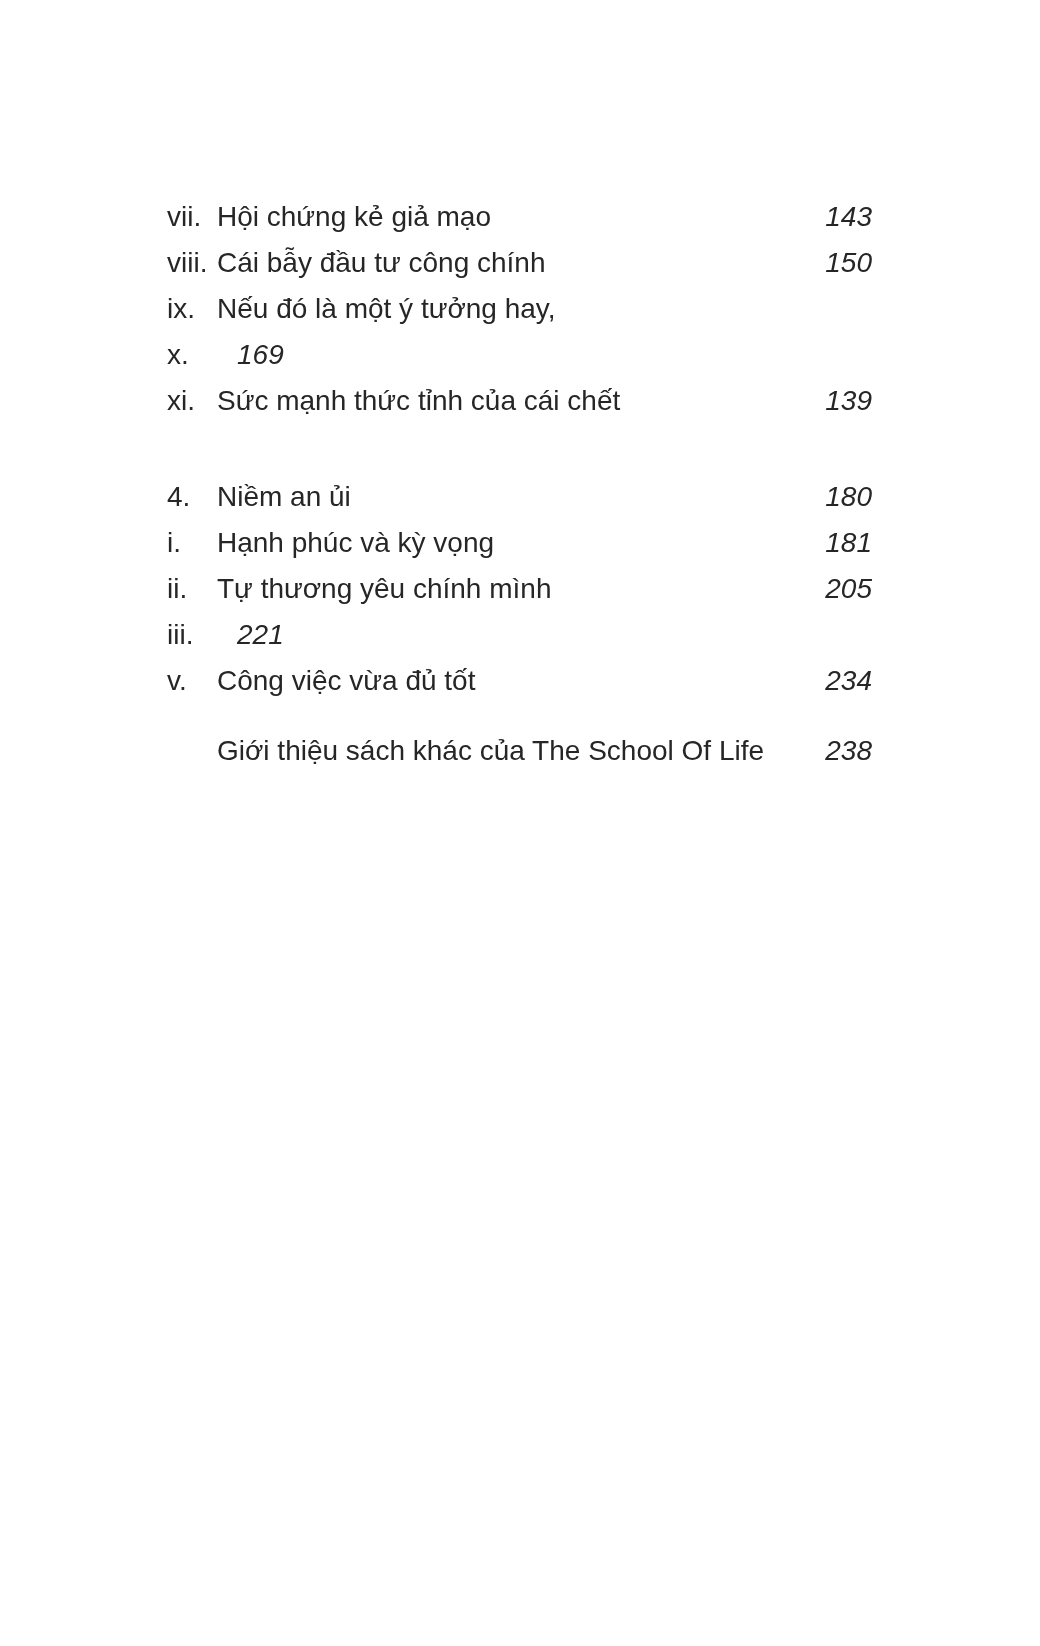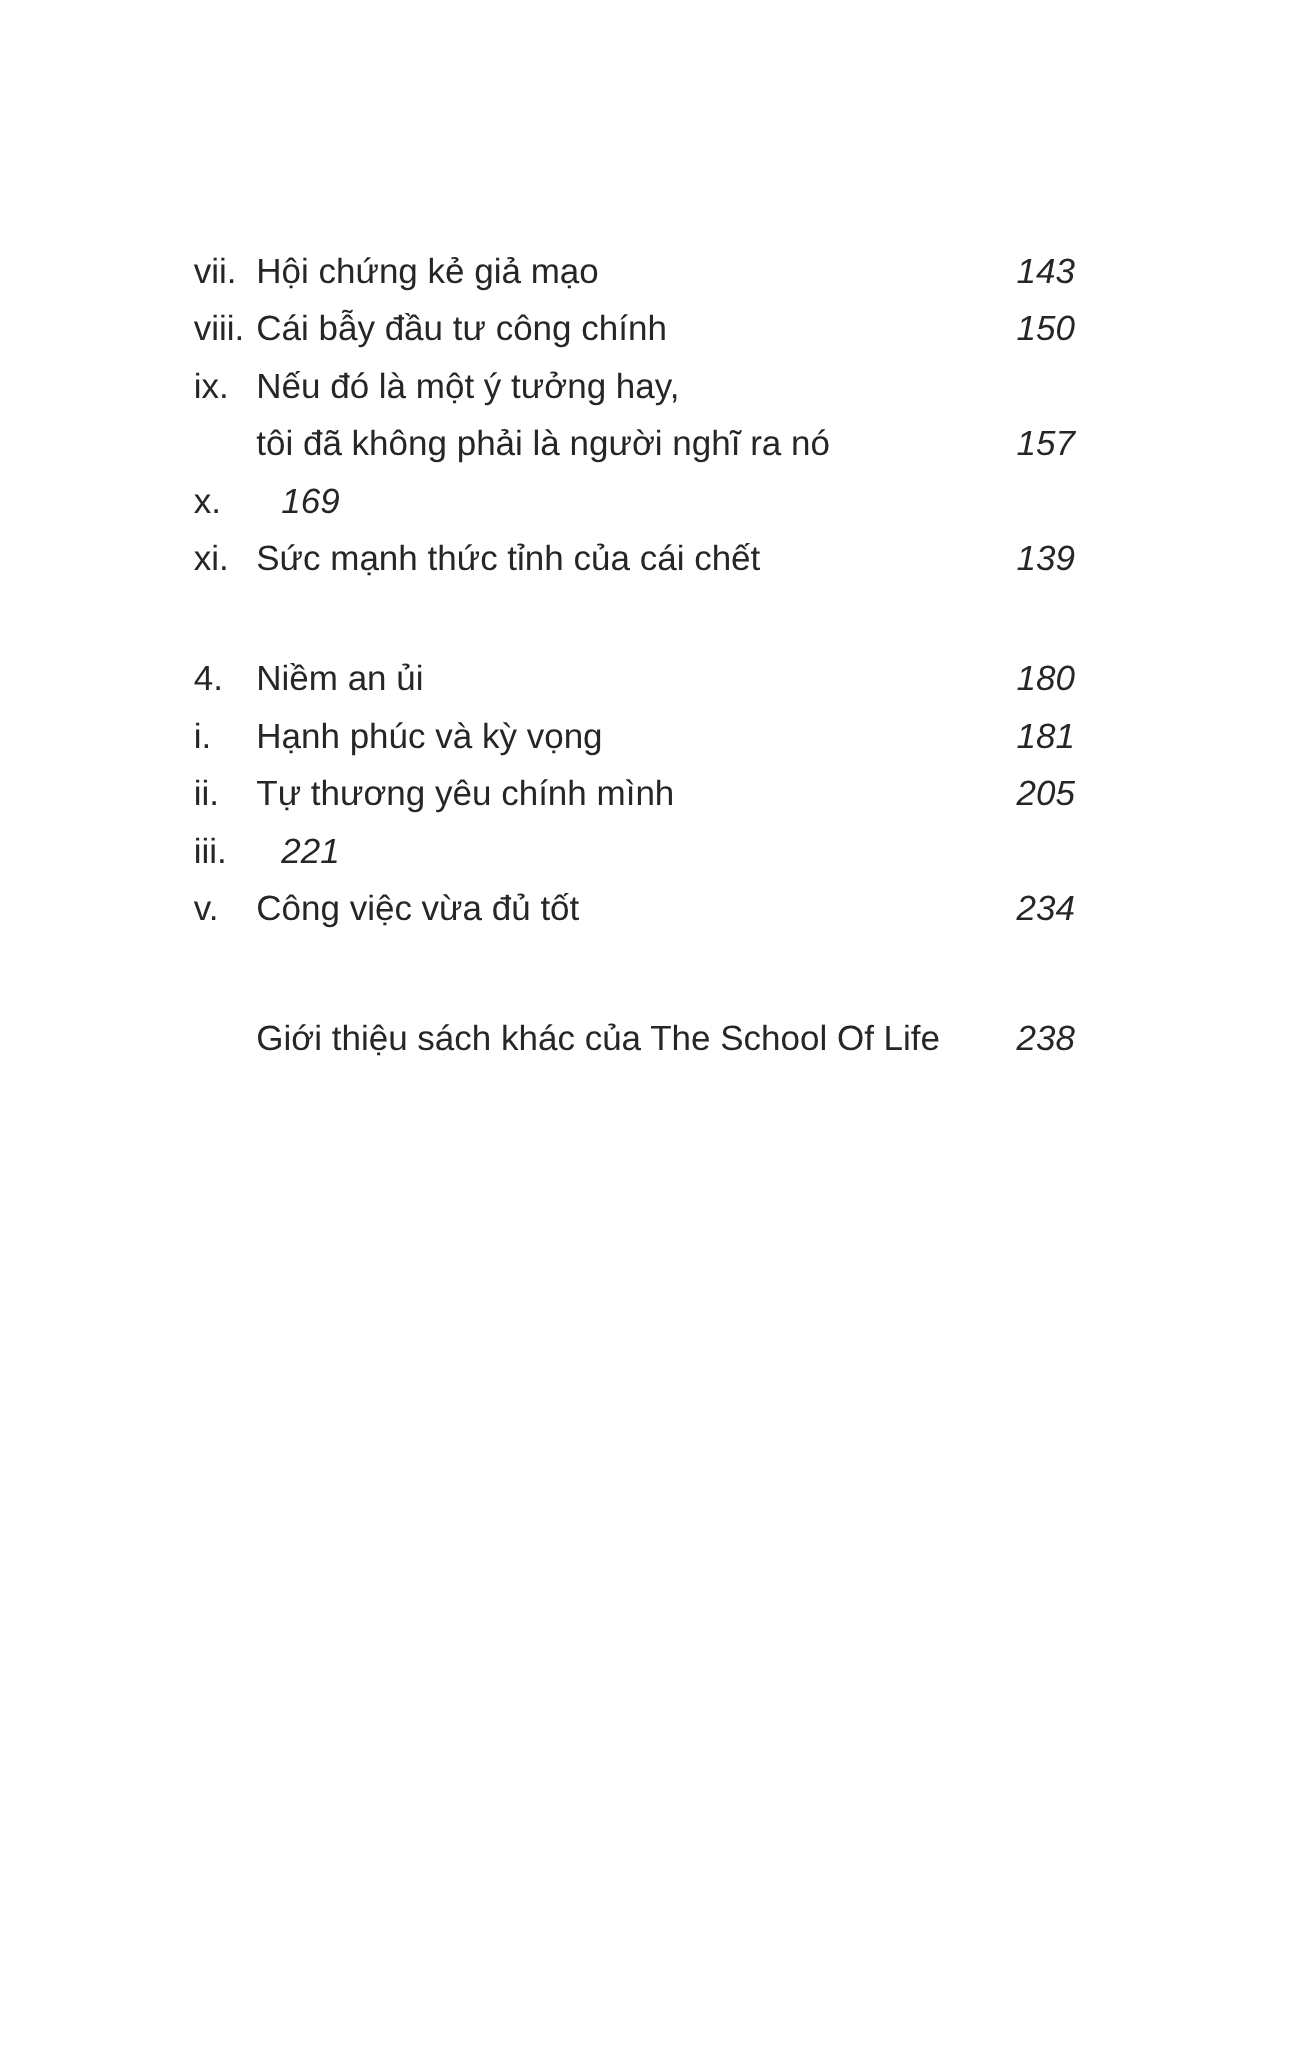--- a/index.html
+++ b/index.html
@@ -9,33 +9,33 @@
   body {
     width: 1040px;
     height: 1646px;
     background: #ffffff;
     font-family: "Liberation Sans", "DejaVu Sans", sans-serif;
     position: relative;
     overflow: hidden;
   }
   .toc {
     position: absolute;
-    left: 155px;
+    left: 167px;
     top: 194px;
     width: 705px;
     color: #262626;
     font-size: 28px;
   }
   .row {
     display: flex;
     line-height: 46px;
     align-items: baseline;
   }
   .row.section-gap { margin-top: 50px; }
-  .row.end-gap { margin-top: 58px; align-items: flex-end; }
+  .row.end-gap { margin-top: 24px; align-items: flex-end; }
   .num {
     flex: 0 0 50px;
     white-space: nowrap;
   }
   .title {
     flex: 1 1 auto;
     white-space: nowrap;
     overflow: visible;
   }
   .title.bold { font-weight: normal; }
@@ -62,25 +62,20 @@
     <span class="title">Cái bẫy đầu tư công chính</span>
     <span class="pagenum">150</span>
   </div>
 
   <div class="row">
     <span class="num">ix.</span>
     <span class="title">Nếu đó là một ý tưởng hay,</span>
     <span class="pagenum"></span>
   </div>
 
-  <div class="row">
-    <span class="num"></span>
-    <span class="title">tôi đã không phải là người nghĩ ra nó</span>
-    <span class="pagenum">157</span>
-  </div>
 
   <div class="row">
     <span class="num">x.</span>
     <span class="pagenum">169</span>
   </div>
 
   <div class="row">
     <span class="num">xi.</span>
     <span class="title">Sức mạnh thức tỉnh của cái chết</span>
     <span class="pagenum">139</span>

